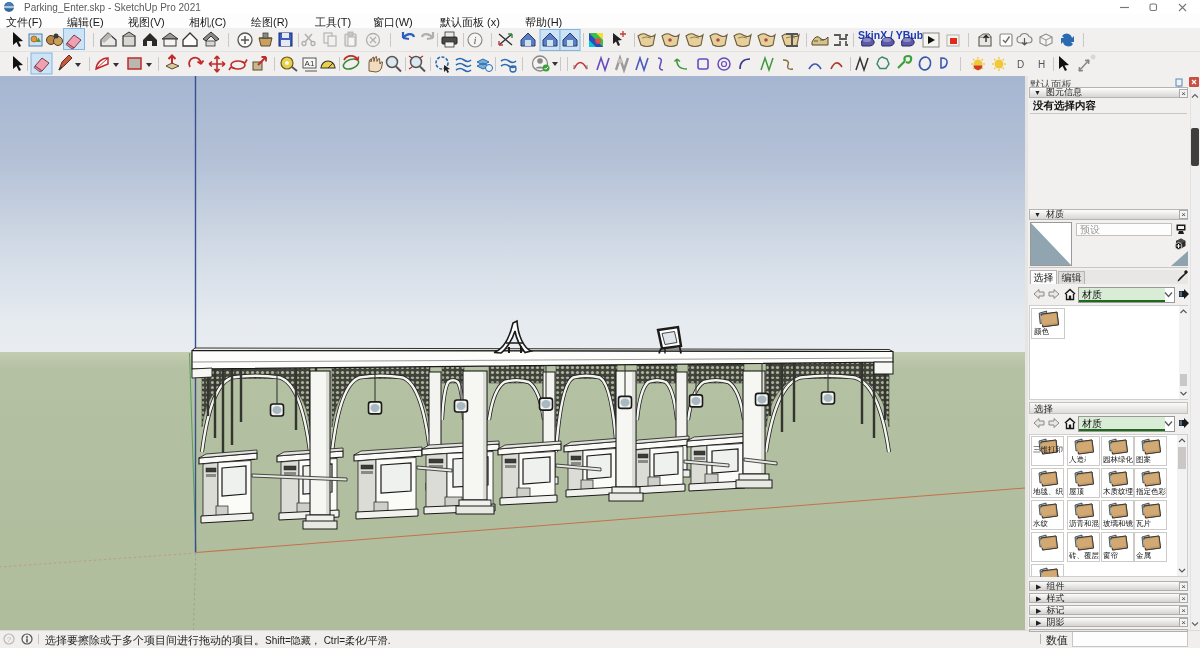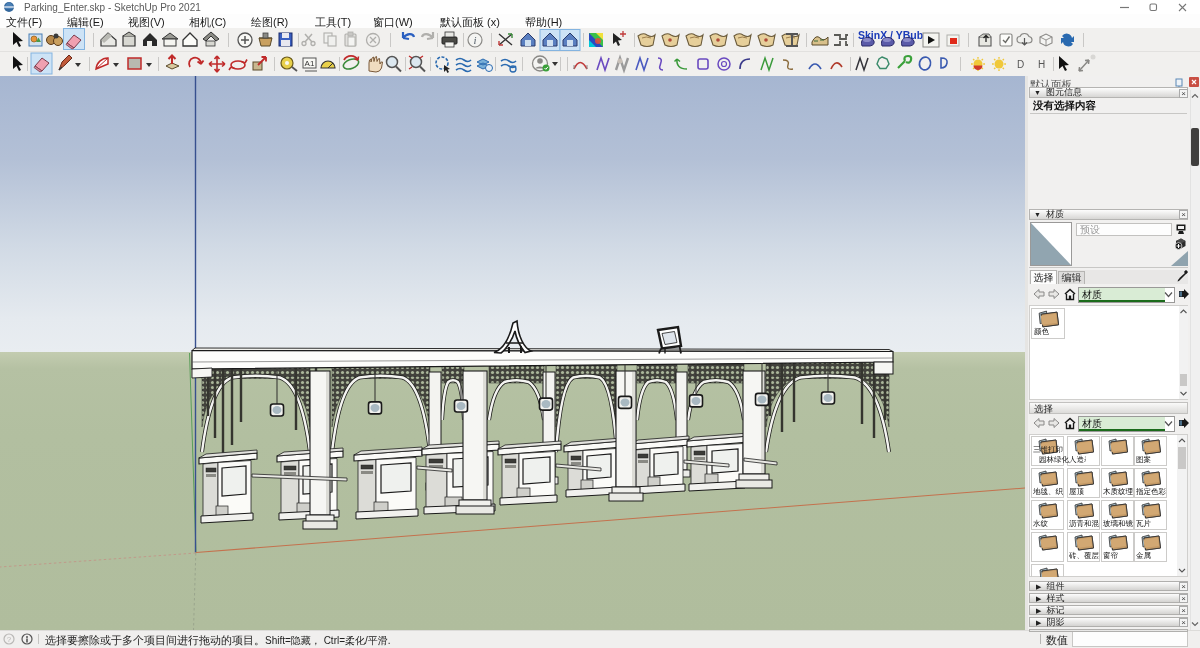--- a/index.html
+++ b/index.html
@@ -236,21 +236,21 @@
 <div class="fl" style="left:1033px;top:445px;width:30px">三维打印</div>
 <div class="abs" style="left:1067px;top:436px;width:33px;height:30px;border:1px solid #cccbc9"></div>
 <svg class="abs" style="left:1072px;top:437px" width="24" height="18" viewBox="0 0 24 18">
     <use href="#fold"></use>
   </svg>
 <div class="fl" style="left:1069px;top:455px;width:17px">人造表面</div>
 <div class="abs" style="left:1101px;top:436px;width:33px;height:30px;border:1px solid #cccbc9"></div>
 <svg class="abs" style="left:1106px;top:437px" width="24" height="18" viewBox="0 0 24 18">
     <use href="#fold"></use>
   </svg>
-<div class="fl" style="left:1039px;top:455px;width:54px">园林绿化</div>
+<div class="fl" style="left:1103px;top:455px;width:54px">园林绿化</div>
 <div class="abs" style="left:1134px;top:436px;width:33px;height:30px;border:1px solid #cccbc9"></div>
 <svg class="abs" style="left:1139px;top:437px" width="24" height="18" viewBox="0 0 24 18">
     <use href="#fold"></use>
   </svg>
 <div class="fl" style="left:1136px;top:455px;width:30px">图案</div>
 <div class="abs" style="left:1031px;top:468px;width:33px;height:30px;border:1px solid #cccbc9"></div>
 <svg class="abs" style="left:1036px;top:469px" width="24" height="18" viewBox="0 0 24 18">
     <use href="#fold"></use>
   </svg>
 <div class="fl" style="left:1033px;top:487px;width:30px">地毯、织物</div>

